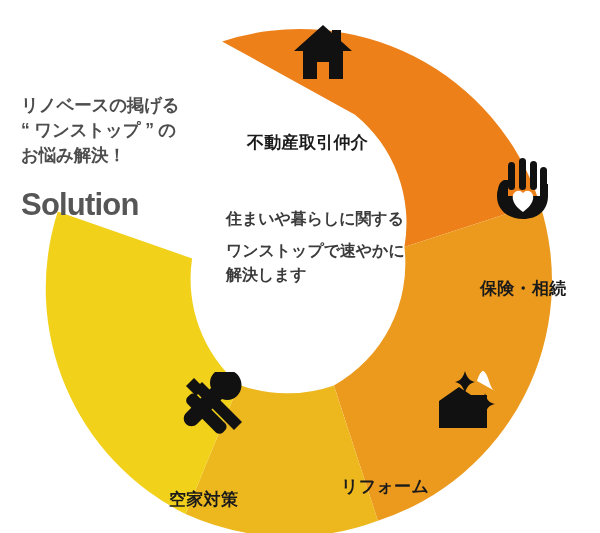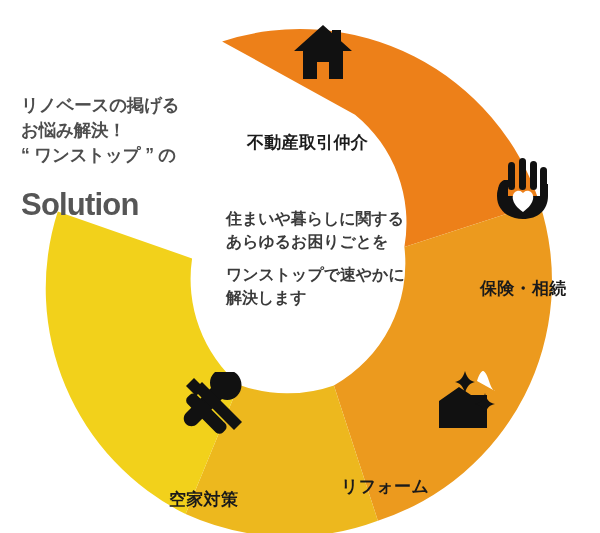--- a/index.html
+++ b/index.html
@@ -123,30 +123,29 @@
                C29 11 30 5 34 1 C40 -5 50 -4 57 2 Z"></path>
 
       <path d="M14 6 L6 14 L16 24 L24 16 Z"></path>
       <rect x="20" y="17" width="13" height="50" rx="5" transform="rotate(-45 26 42)"></rect>
       <path d="M22 18 L62 58 L54 66 L14 26 Z" transform="translate(0,-8)"></path>
     </g>
   </svg>
 
   <div id="left-text">
     <div class="lead-line">リノベースの掲げる</div>
+    <div class="lead-line">“ ワンストップ ” の</div>
     <div class="lead-line">お悩み解決！</div>
-    <div class="lead-line">“ ワンストップ ” の</div>
     <div id="headline">
       <div>Solution</div>
     </div>
   </div>
 
   <div id="center-text">
     <div class="ct-line">住まいや暮らしに関する</div>
-    <div class="ct-line">あらゆるお困りごとを</div>
     <div class="ct-gap"></div>
     <div class="ct-line">ワンストップで速やかに</div>
     <div class="ct-line">解決します</div>
   </div>
 
   <div class="seg-label" id="label-real-estate">
     <div>不動産取引仲介</div>
   </div>
 
   <div class="seg-label" id="label-insurance">

